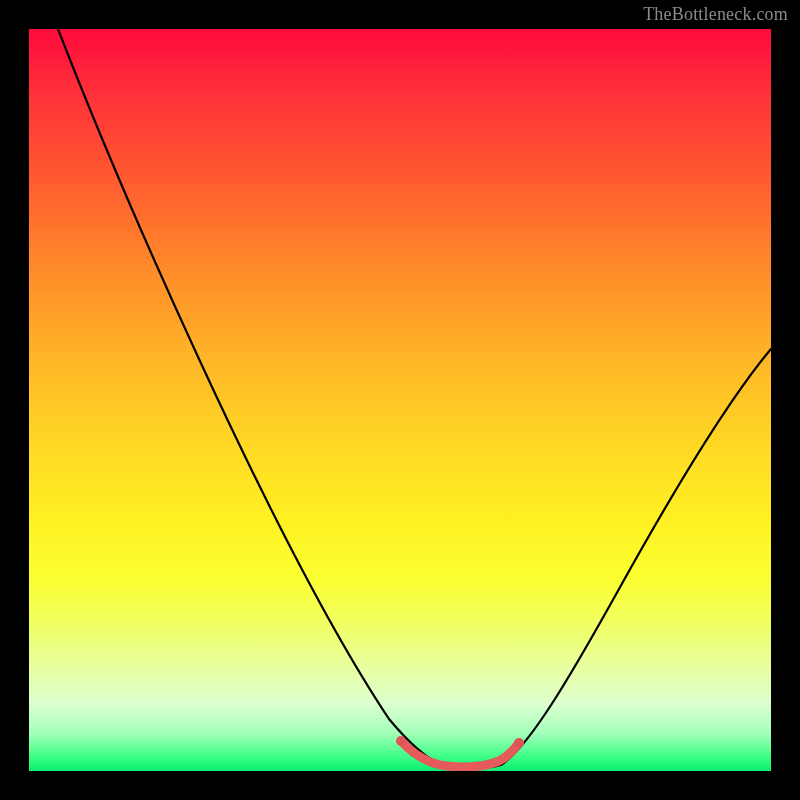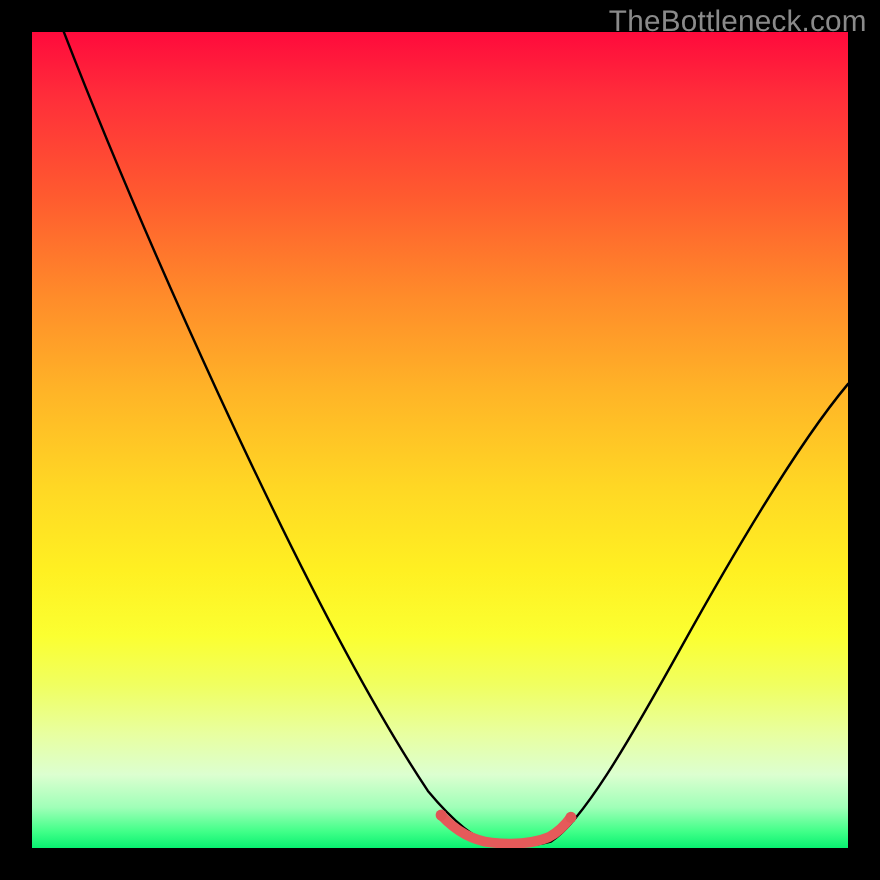--- a/index.html
+++ b/index.html
@@ -53,22 +53,22 @@
     position: absolute;
     left: 0;
     top: 0;
     width: 742px;
     height: 742px;
   }
   .watermark {
     position: absolute;
     top: 4px;
     right: 12px;
-    font-family: Liberation Sans, sans-serif;
-    font-size: 27px;
+    font-family: Liberation Serif, serif;
+    font-size: 18px;
     color: #8a8a8a;
     letter-spacing: 0.2px;
     user-select: none;
   }
 </style>
 </head>
 <body>
 
 <div class="frame">
 

